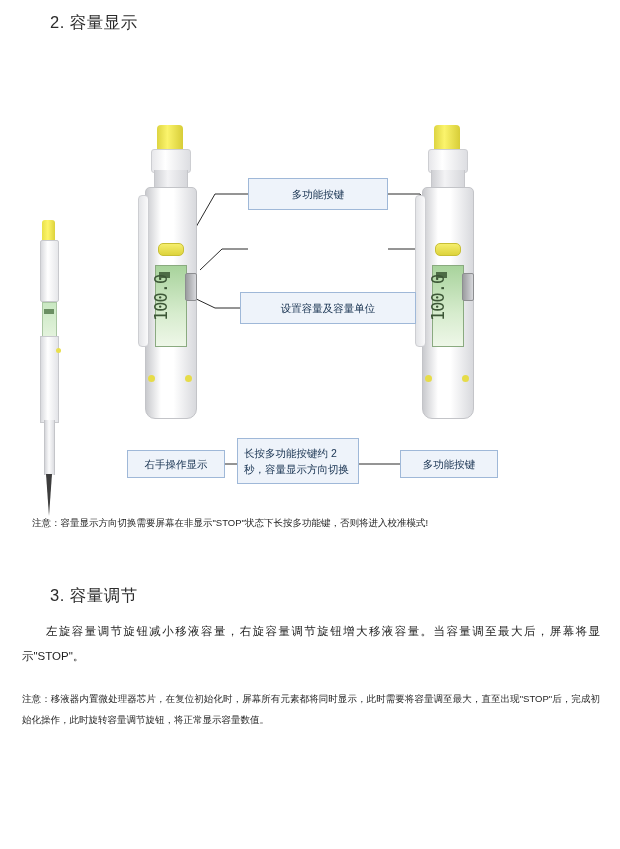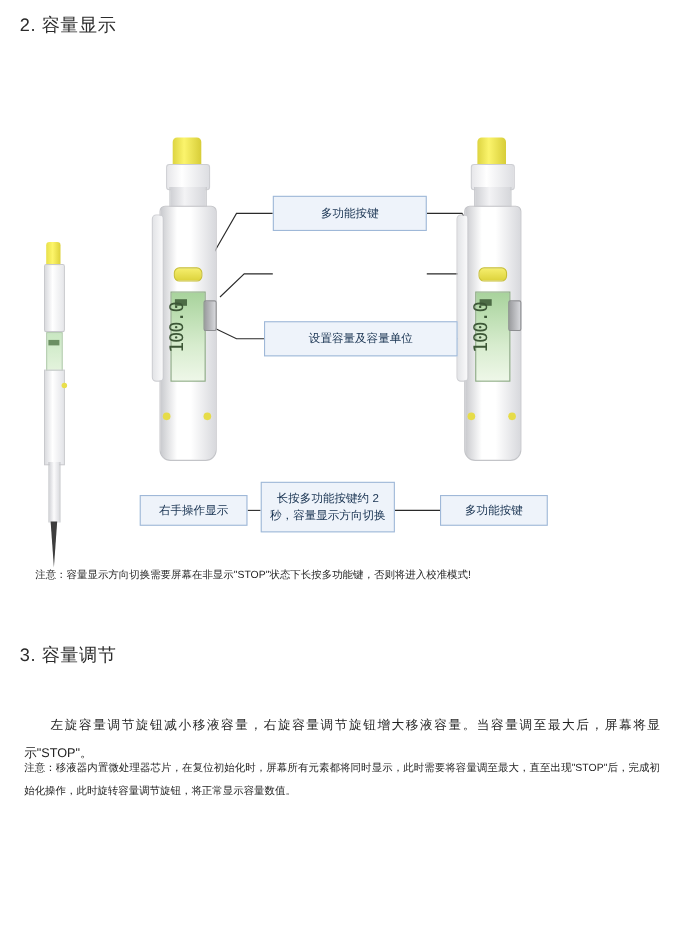--- a/index.html
+++ b/index.html
@@ -21,41 +21,42 @@
     height: 849px;
   }
 
   
   .section-heading {
     position: absolute;
     font-size: 16.5px;
     color: #2b2b2b;
     letter-spacing: 0.5px;
     font-weight: 400;
+    margin-left: 32px;
   }
   #heading-2 { left: 18px; top: 12px; }
   #heading-3 { left: 18px; top: 585px; text-align: center; }
 
   
   .body-text {
     position: absolute;
     font-size: 11.5px;
     line-height: 25px;
     color: #1f1f1f;
     text-align: justify;
   }
   #para-2 {
     left: 22px;
     top: 42px;
     width: 578px;
     text-indent: 24px;
   }
   #para-3 {
     left: 22px;
-    top: 648px;
+    top: 619px;
     width: 578px;
     text-indent: 24px;
   }
   .note-text {
     position: absolute;
     font-size: 9.5px;
     line-height: 21px;
     color: #1f1f1f;
     text-align: justify;
   }
@@ -201,21 +202,20 @@
   .big-pipette .lower-dot.r { left: 52px; }
 
   
   .callout {
     position: absolute;
     border: 1px solid #9fb8d8;
     background: #eef3fa;
     color: #15304f;
     font-size: 10.5px;
     line-height: 15px;
-    text-align: center;
     display: flex;
     align-items: center;
     justify-content: center;
     padding: 3px 6px;
     box-sizing: border-box;
   }
   #callout-button   { left: 248px; top: 68px;  width: 140px; height: 32px; }
   #callout-battery  { left: 248px; top: 123px; width: 140px; height: 32px; }
   #callout-volume   { left: 240px; top: 182px; width: 176px; height: 32px; }
   #callout-right    { left: 127px; top: 340px; width: 98px;  height: 28px; }

